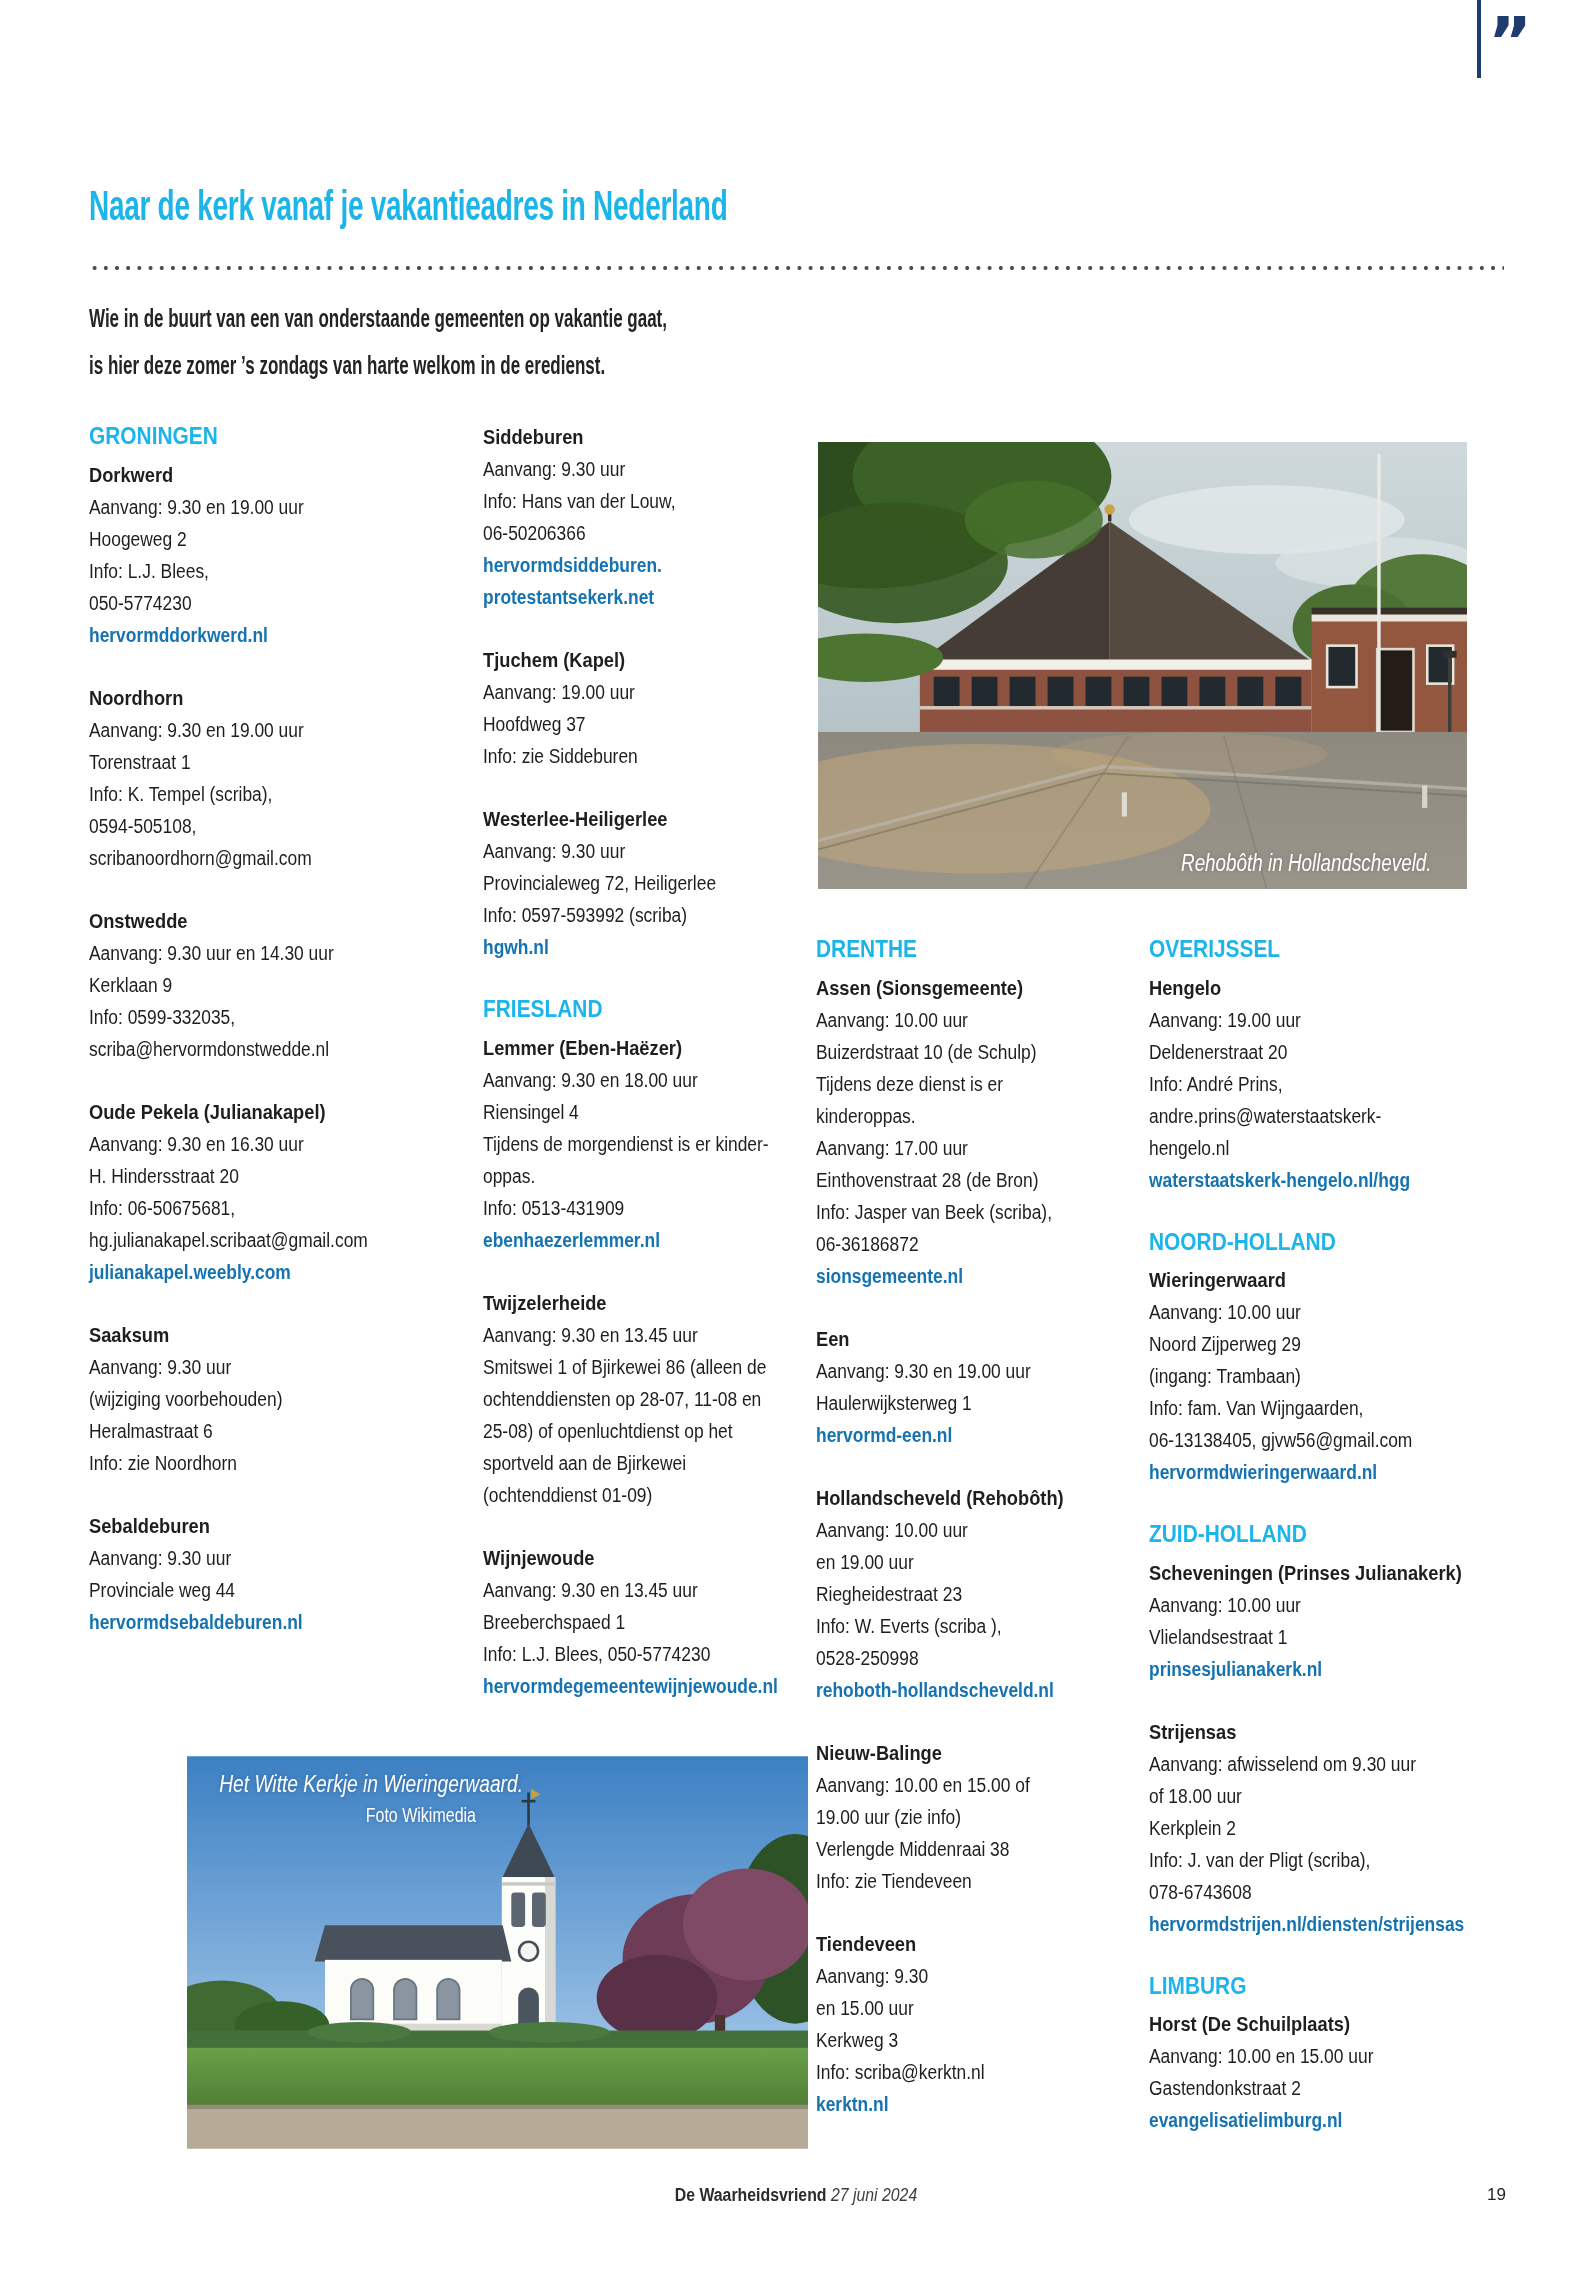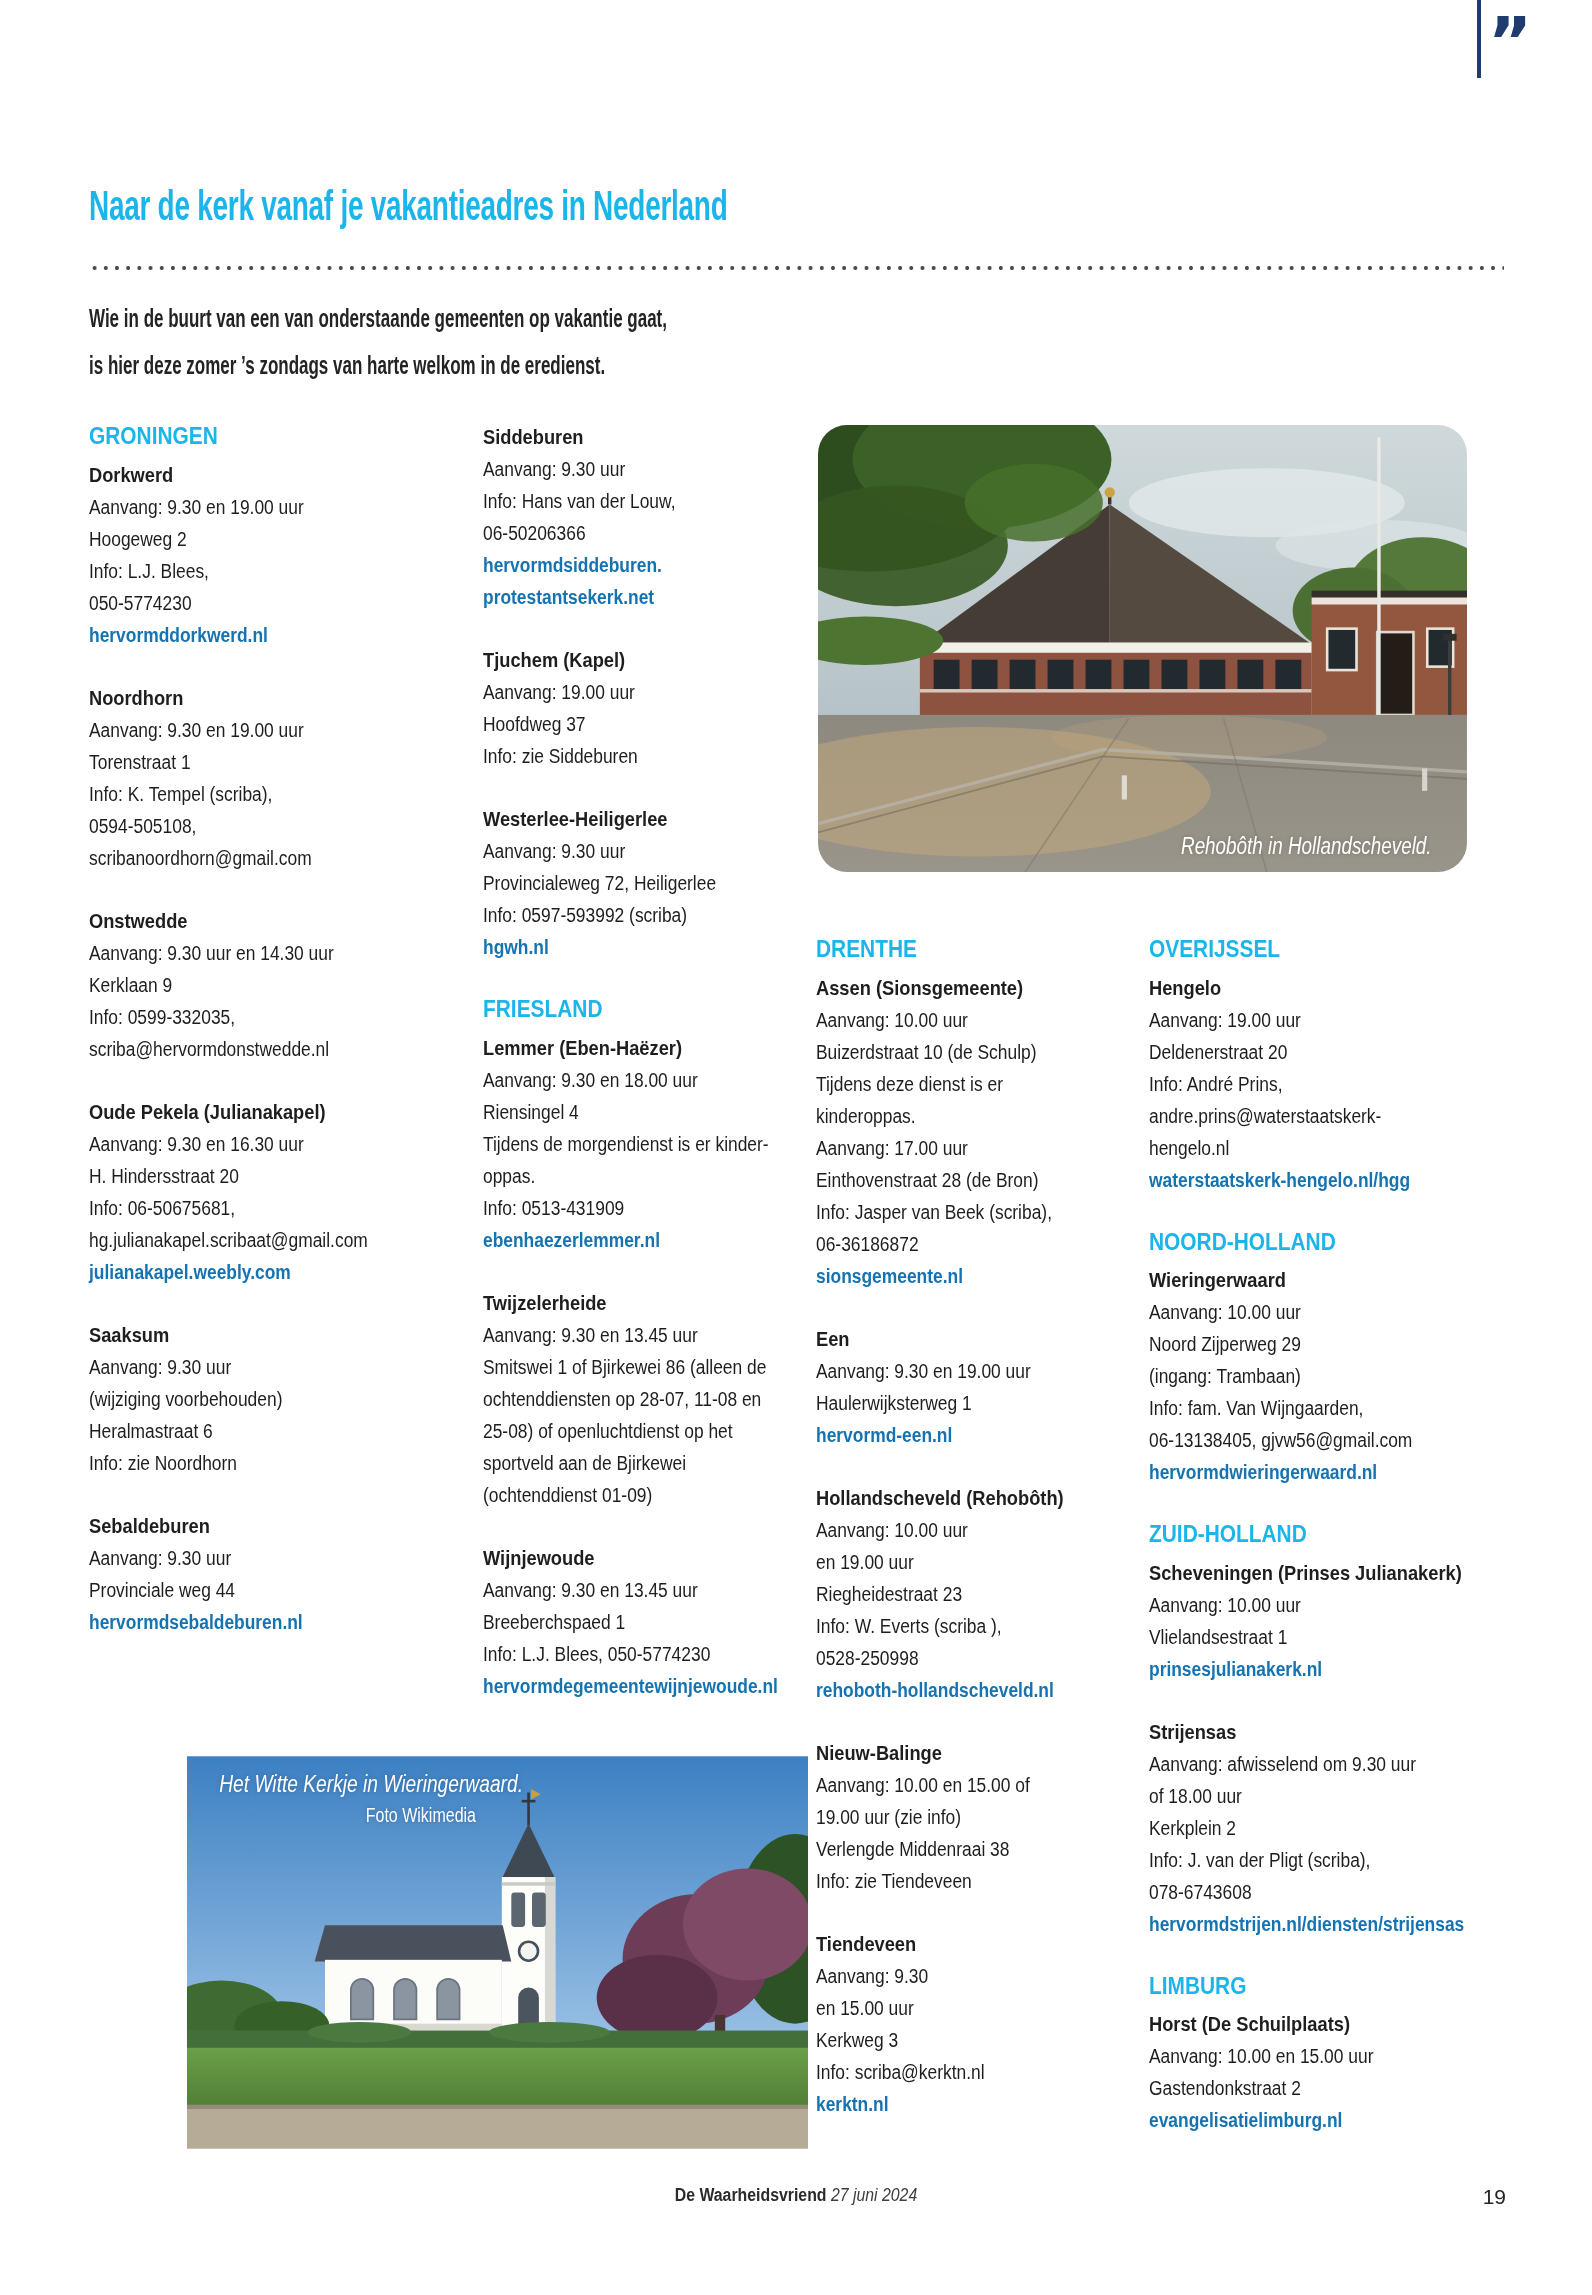--- a/index.html
+++ b/index.html
@@ -36,39 +36,39 @@
   #col-3{left:816px;top:934px;}
   #col-4{left:1149px;top:934px;}
   .province{font-size:24px;font-weight:bold;color:var(--cyan);line-height:29px;margin:15.5px 0 8.6px 0;white-space:nowrap;}
   .col .province:first-child{margin-top:0;}
   .entry{margin-bottom:31px;}
   .entry-name{font-size:21px;font-weight:bold;line-height:32px;white-space:nowrap;}
   .line{font-size:20px;line-height:32px;white-space:nowrap;color:var(--ink);}
   a.line{display:block;color:var(--link);font-weight:bold;text-decoration:none;cursor:pointer;}
   
   .photo{overflow:hidden;}
-  #photo-1{left:818px;top:425px;width:649px;height:447px;border-radius:29px;}
+  #photo-1{left:818px;top:442px;width:649px;height:447px;}
   #photo-2{left:155px;top:1756px;width:621px;height:393px;padding-left:32px;}
   .photo svg{display:block;}
   .caption1{
     right:35px;bottom:12px;color:#fff;font-style:italic;font-size:23px;white-space:nowrap;
     transform:scaleX(0.82);transform-origin:right bottom;text-shadow:0 0 5.2px rgba(60,55,45,.35);
   }
   .caption2{
     left:0;top:10.4px;width:321px;text-align:right;color:#fff;
     transform:scaleX(0.8);transform-origin:right top;text-shadow:0 0 5.2px rgba(30,60,100,.4);
   }
   .caption2 .c2l1{font-style:italic;font-size:24px;line-height:35px;white-space:nowrap;}
   .caption2 .c2l2{font-size:20px;line-height:28px;}
   
   .footer{left:0;top:2185px;width:1592px;text-align:center;font-size:18px;color:#2c2b2b;
     transform:scaleX(0.88);transform-origin:center top;}
   .footer .mag{font-weight:bold;}
   .footer .date{font-style:italic;color:#3f3e3e;}
-  .pagenum{right:86px;top:2185px;font-size:21px;color:#242424;}
+  .pagenum{right:86px;top:2185px;font-size:17px;color:#242424;}
 </style>
 </head>
 <body>
 
 <div class="abs corner-rule"></div>
 <div class="abs corner-quote">”</div>
 
 <h1 class="abs page-title" style="margin:0;">Naar de kerk vanaf je vakantieadres in Nederland</h1>
 <div class="abs dotted-rule"></div>
 <div class="abs intro">

